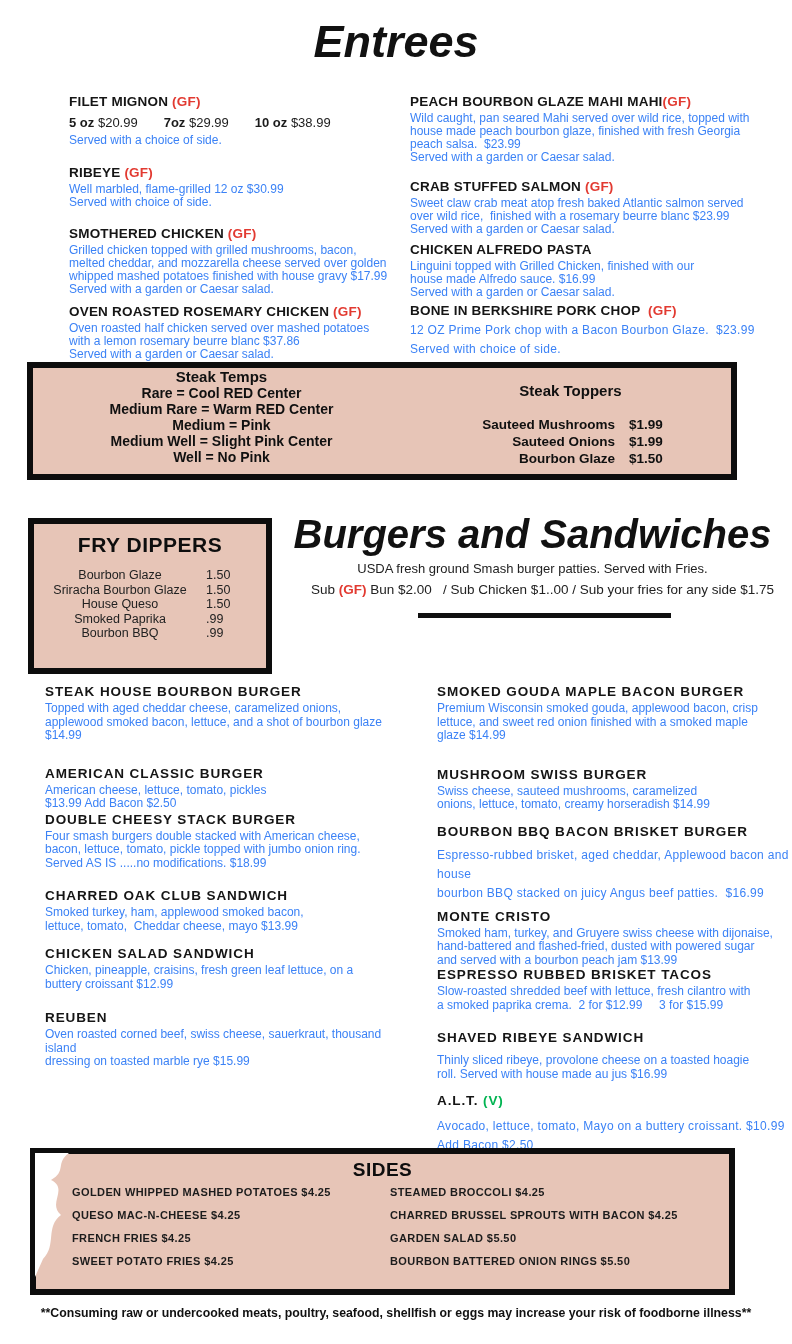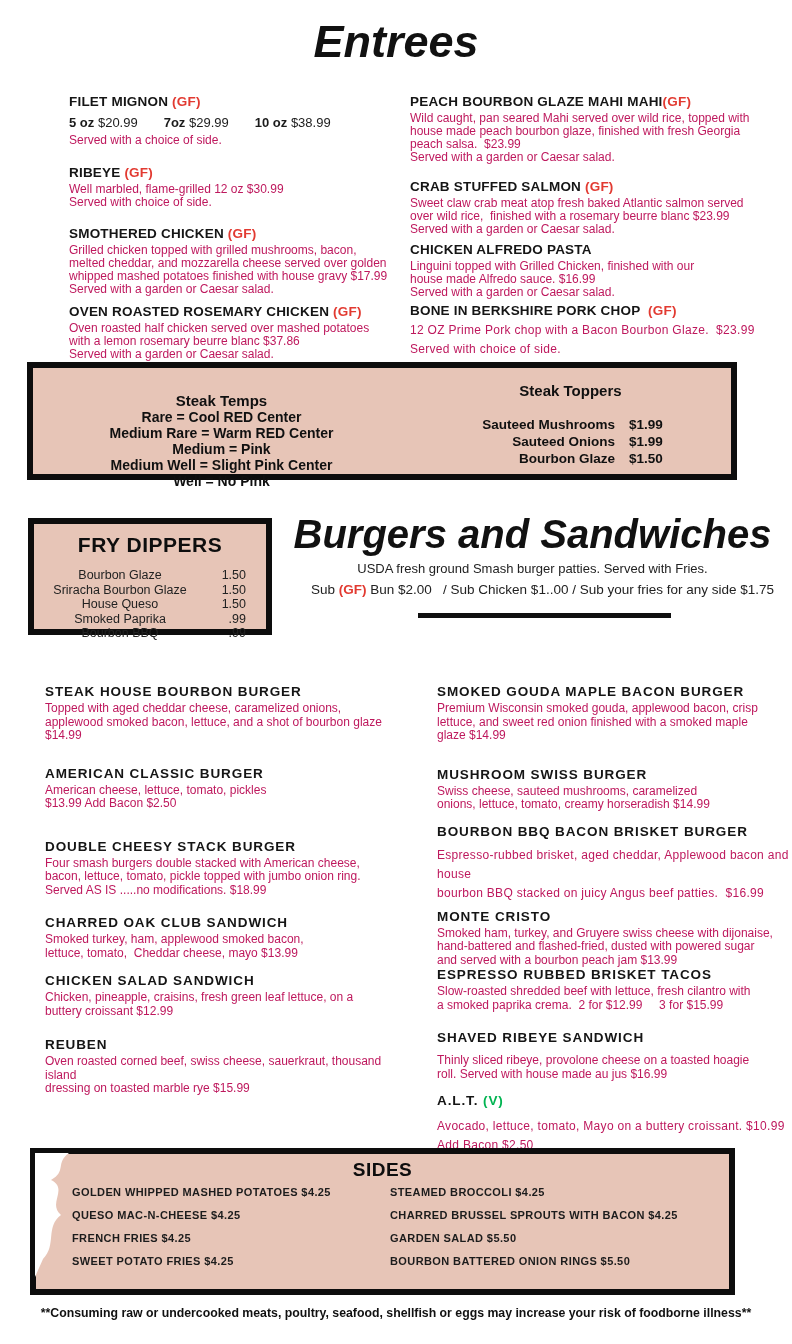--- a/index.html
+++ b/index.html
@@ -11,55 +11,55 @@
   html,body{margin:0;padding:0;background:#fff;}
   #menu{
     position:relative;width:792px;height:1344px;background:#ffffff;
     font-family:"Liberation Sans",sans-serif;color:var(--ink);overflow:hidden;
   }
   
   .script-title{font-style:italic;font-weight:bold;color:#111;}
   #entrees-title{position:absolute;top:16px;left:0;width:100%;text-align:center;font-size:45px;}
   
   .iname{font-weight:bold;font-size:13.5px;line-height:16px;letter-spacing:.2px;white-space:pre-wrap;margin-bottom:2px;color:#151515;}
-  .desc{font-size:12px;line-height:13px;white-space:pre-wrap;color:#be185d;}
+  .desc{font-size:12px;line-height:13px;white-space:pre-wrap;color:#3b82f6;}
   .tag{font-weight:bold;color:var(--red);}
   .tag.green{color:var(--green);}
   
   #entrees-left{position:absolute;left:69px;top:94px;width:340px;}
   #entrees-right{position:absolute;left:410px;top:94px;width:370px;}
   .sizes{font-size:13px;margin:5px 0 4px 0;}
   .size-group{margin-right:26px;}
   .size-group b{font-weight:bold;}
   .desc.spaced{line-height:19px;letter-spacing:.3px;}
   
   #burgers-left{position:absolute;left:45px;top:684px;width:350px;}
   #burgers-right{position:absolute;left:437px;top:684px;width:370px;}
   .bcol .iname{letter-spacing:.9px;}
   .desc.mt6{margin-top:6px;}
   .desc.mt8{margin-top:8px;}
   .desc.lh135{line-height:13.5px;}
   
   .panel{background:var(--pink);border:6px solid #0d0d0d;box-sizing:border-box;}
   #steak-box{position:absolute;left:27px;top:362px;width:710px;height:118px;display:flex;}
-  .temps{width:54%;text-align:center;padding-top:16px;margin-top:8px;}
+  .temps{width:54%;text-align:center;padding-top:0;}
   .panel-title{font-weight:bold;font-size:15px;color:#101010;}
   .temp-line{font-weight:bold;font-size:14px;line-height:16px;color:#101010;}
   .toppers{width:46%;padding-top:14px;}
   .toppers .panel-title{text-align:center;margin-bottom:17px;}
   .trow{display:grid;grid-template-columns:1fr 56px;gap:14px;font-weight:bold;font-size:13.5px;line-height:17px;padding-right:46px;color:#101010;}
   .tname{text-align:right;}
   .tprice{text-align:left;}
   
-  #fry-box{position:absolute;left:28px;top:518px;width:244px;height:117px;text-align:center;}
+  #fry-box{position:absolute;left:28px;top:518px;width:244px;height:156px;text-align:center;}
   #fry-title{font-weight:bold;font-size:21px;letter-spacing:.5px;margin-top:9px;color:#0e0e0e;}
   #fry-rows{margin-top:11px;}
   .frow{display:grid;grid-template-columns:1fr 60px;font-size:12.5px;line-height:14.5px;color:#222;}
   .flabel{text-align:center;}
-  .fprice{text-align:right;padding-right:20px;}
+  .fprice{text-align:left;padding-right:20px;}
   
   #burgers-header{position:absolute;left:285px;top:512px;width:495px;display:flex;flex-direction:column;align-items:center;}
   #burgers-title{font-size:40px;line-height:44px;}
   #burgers-subtitle{font-size:13px;margin-top:5px;color:#222;}
   #burgers-subline{font-size:13.5px;margin-top:6px;margin-left:20px;white-space:pre-wrap;color:#222;}
   #burgers-underline{width:253px;height:5px;background:#101010;margin-top:16px;margin-left:24px;}
   
   #sides-box{position:absolute;left:30px;top:1148px;width:705px;height:147px;}
   #sides-title{text-align:center;font-weight:bold;font-size:19px;letter-spacing:.5px;margin-top:5px;color:#0e0e0e;}
   .sides-col{position:absolute;display:flex;flex-direction:column;gap:11px;}
@@ -192,21 +192,21 @@
     <div id="burgers-underline"></div>
   </div>
 
   <div id="burgers-left" class="bcol">
     <div class="mi" style="margin-bottom:23px">
       <div class="iname"><span>STEAK HOUSE BOURBON BURGER</span></div>
       <div class="desc lh135">Topped with aged cheddar cheese, caramelized onions,
 applewood smoked bacon, lettuce, and a shot of bourbon glaze
 $14.99</div>
     </div>
-    <div class="mi" style="margin-bottom:28px">
+    <div class="mi" style="margin-bottom:1px">
       <div class="iname"><span>AMERICAN CLASSIC BURGER</span></div>
       <div class="desc lh135">American cheese, lettuce, tomato, pickles
 $13.99 Add Bacon $2.50</div>
     </div>
     <div class="mi" style="margin-bottom:18px">
       <div class="iname"><span>DOUBLE CHEESY STACK BURGER</span></div>
       <div class="desc lh135">Four smash burgers double stacked with American cheese,
 bacon, lettuce, tomato, pickle topped with jumbo onion ring.
 Served AS IS .....no modifications. $18.99</div>
     </div>

